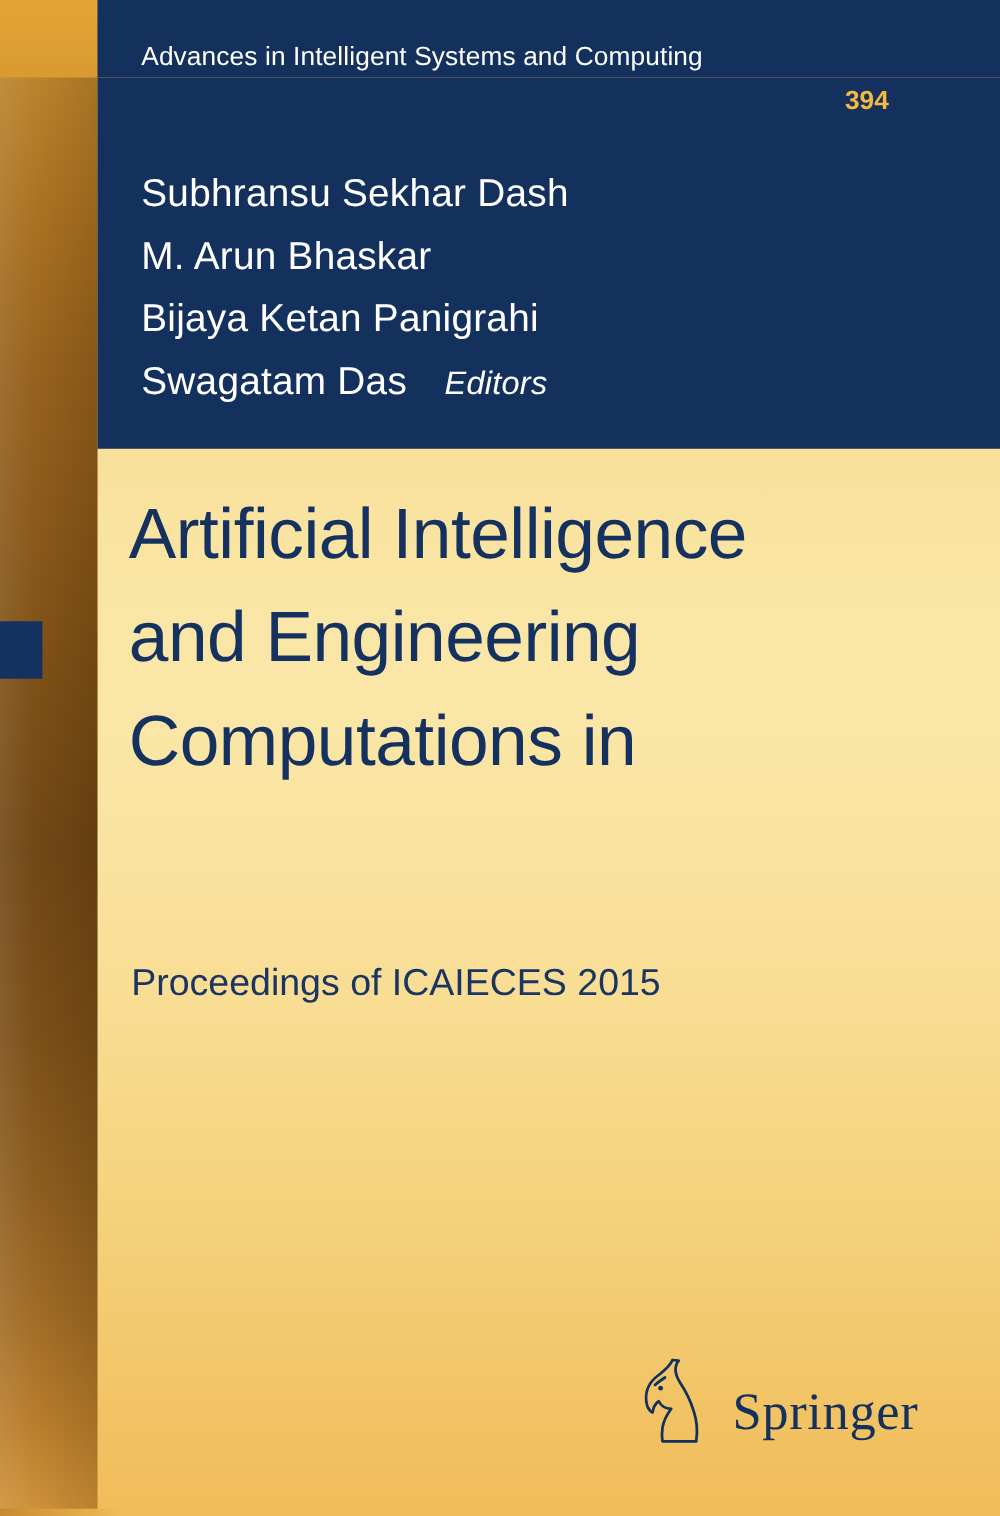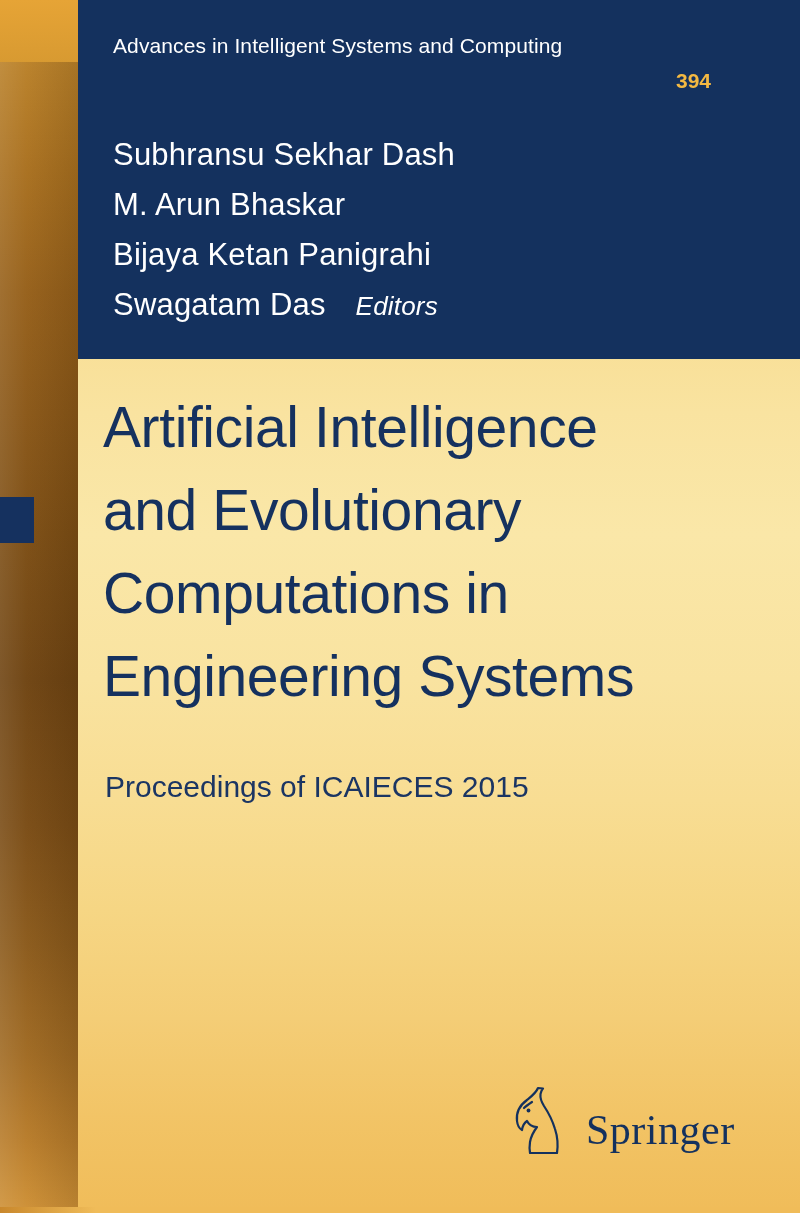--- a/index.html
+++ b/index.html
@@ -260,23 +260,22 @@
     <div class="author">Subhransu Sekhar Dash</div>
     <div class="author">M. Arun Bhaskar</div>
     <div class="author">Bijaya Ketan Panigrahi</div>
     <div class="author">
       <span>Swagatam Das</span><span class="editors-word">Editors</span>
     </div>
   </div>
 
   <div class="title-block">
     <div class="title-line">Artificial Intelligence</div>
-    <div class="title-line">and Evolutionary</div>
+    <div class="title-line">and Engineering</div>
     <div class="title-line">Computations in</div>
-    <div class="title-line">Engineering Systems</div>
   </div>
 
   <div class="subtitle">Proceedings of ICAIECES 2015</div>
 
   <div class="springer">
     <svg class="knight" viewBox="0 0 68 74">
       <g fill="none" stroke="#14315e" stroke-width="2.2">
         <path d="M30 6 C28 11, 24 14, 19 18 C12 23, 8 30, 9 39 C9.6 44, 12 47, 14 48
                  C14.6 44, 16 41, 19 39 C21 43, 25 45, 29 45 C26 49, 23 54, 22 60
                  C21.4 64, 21.5 68, 22 71 L49 71 C50 64, 50 56, 47 47

